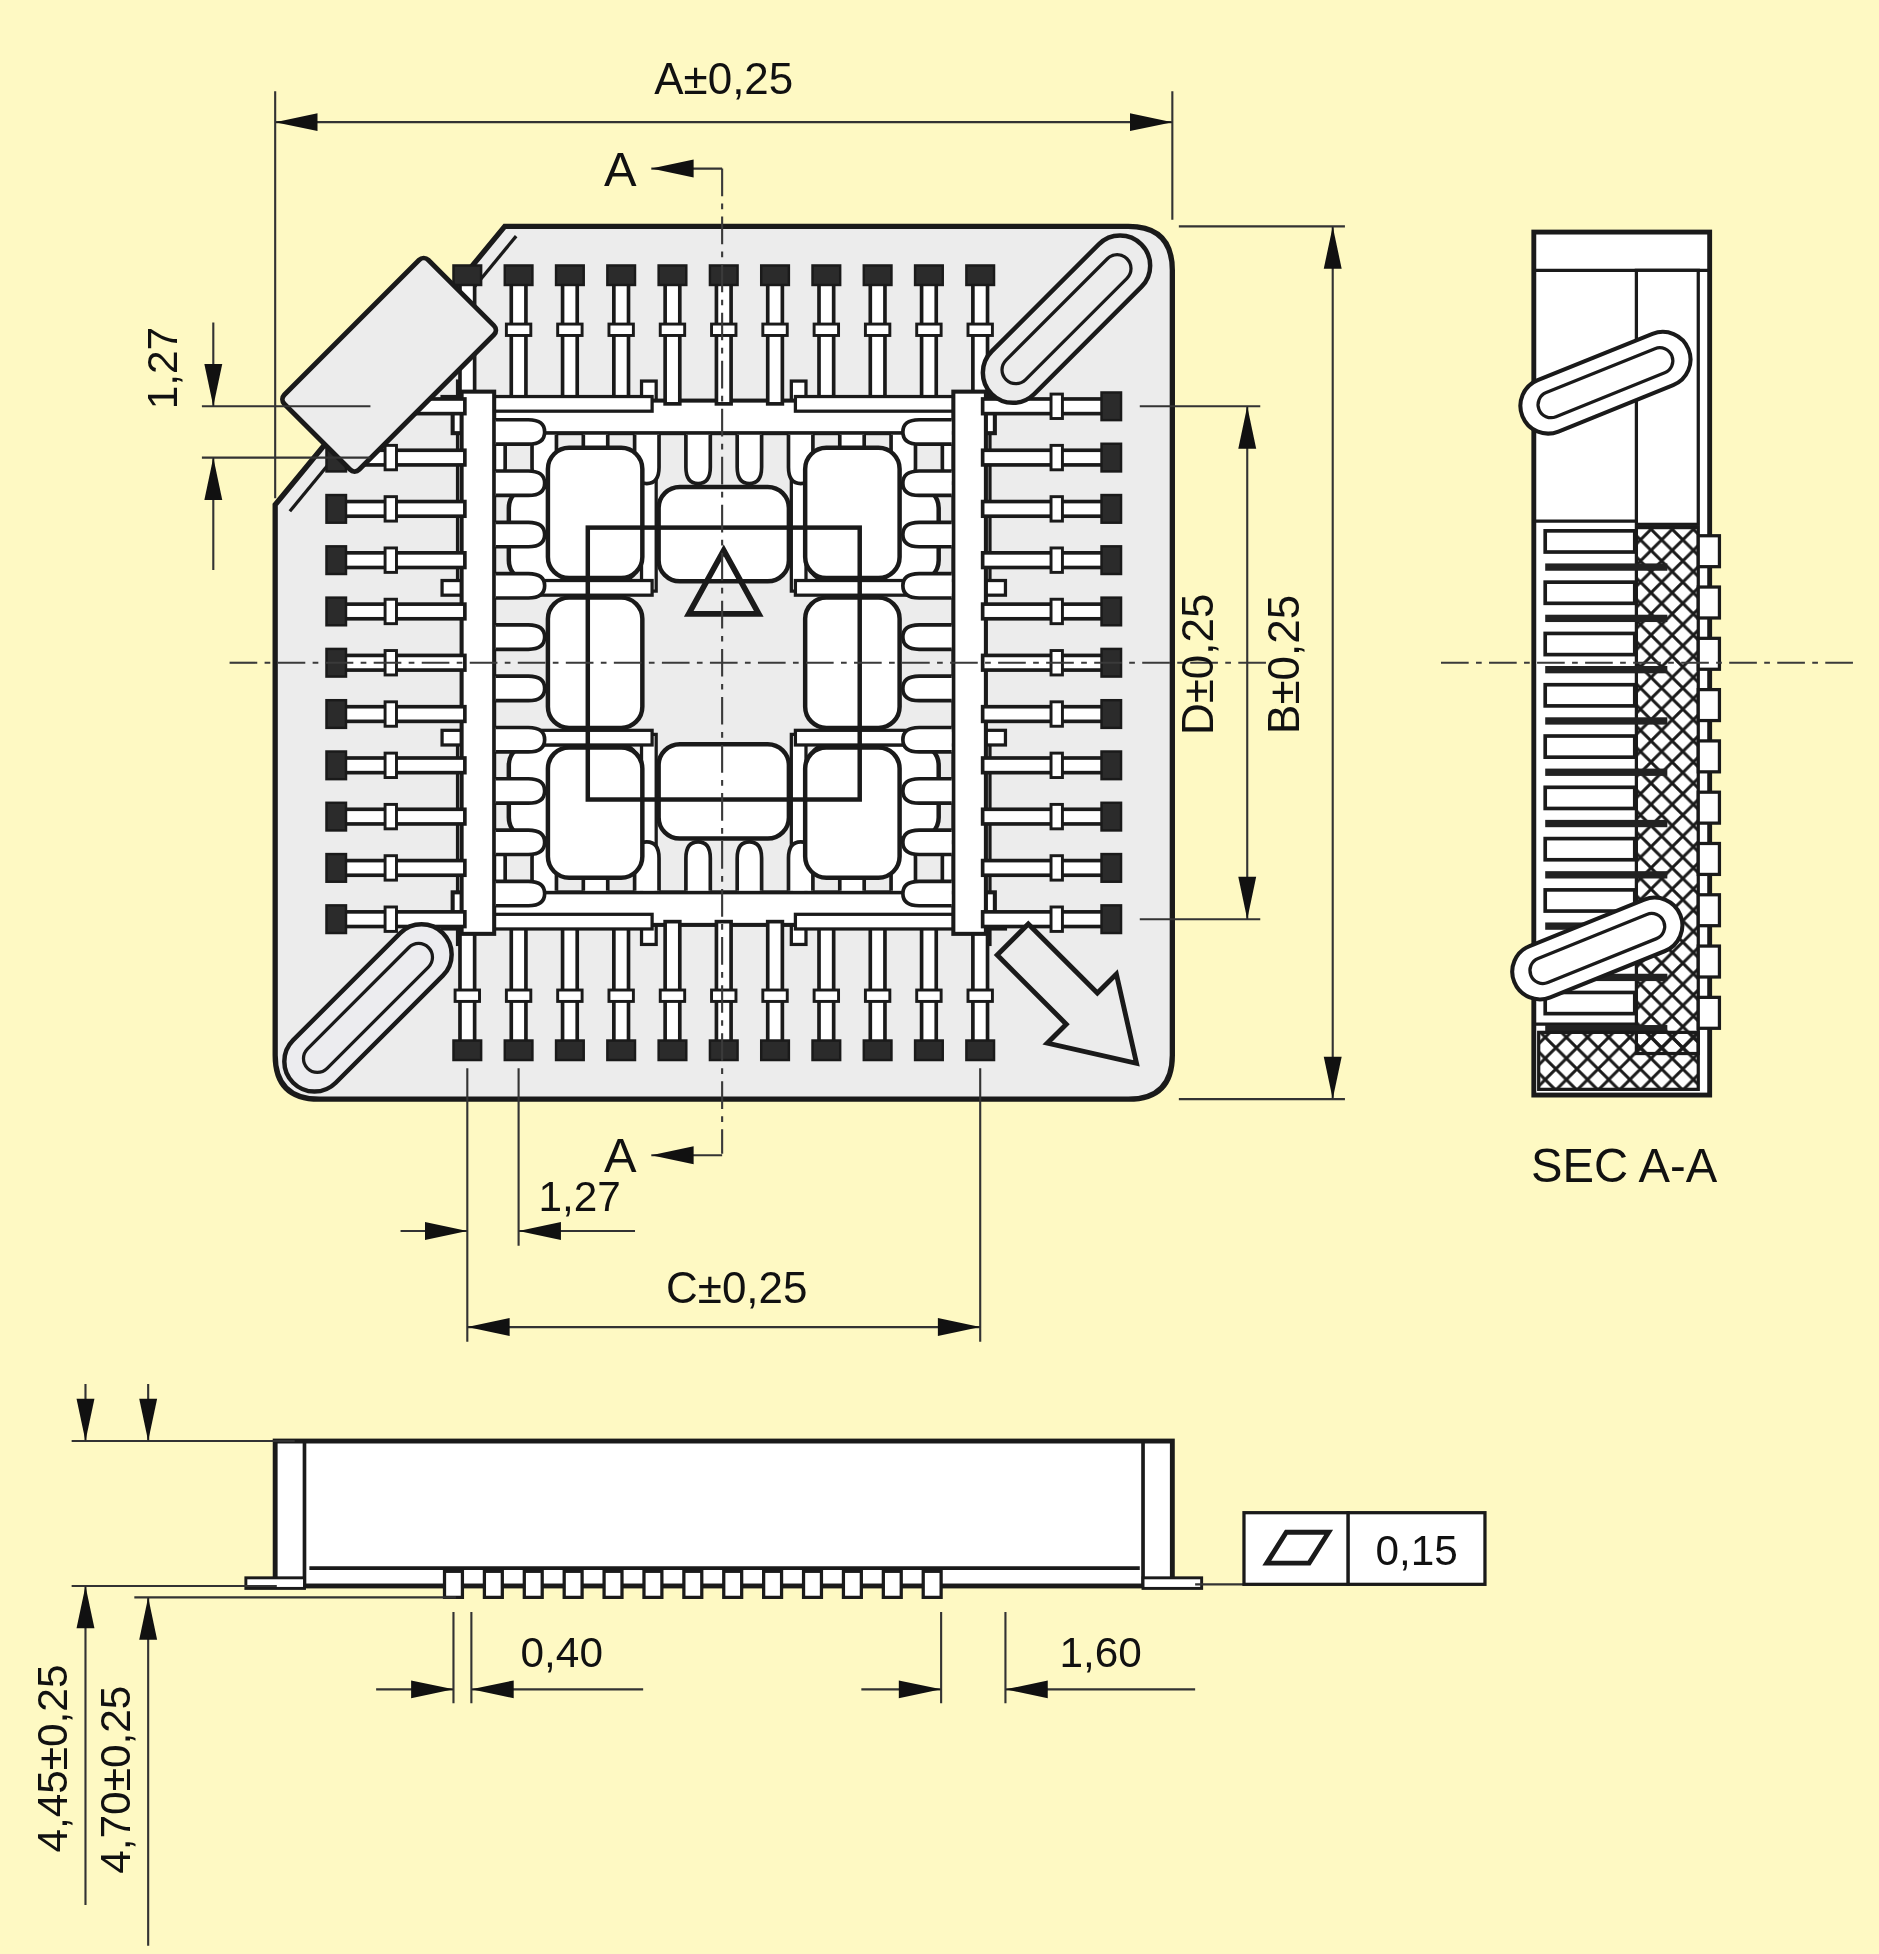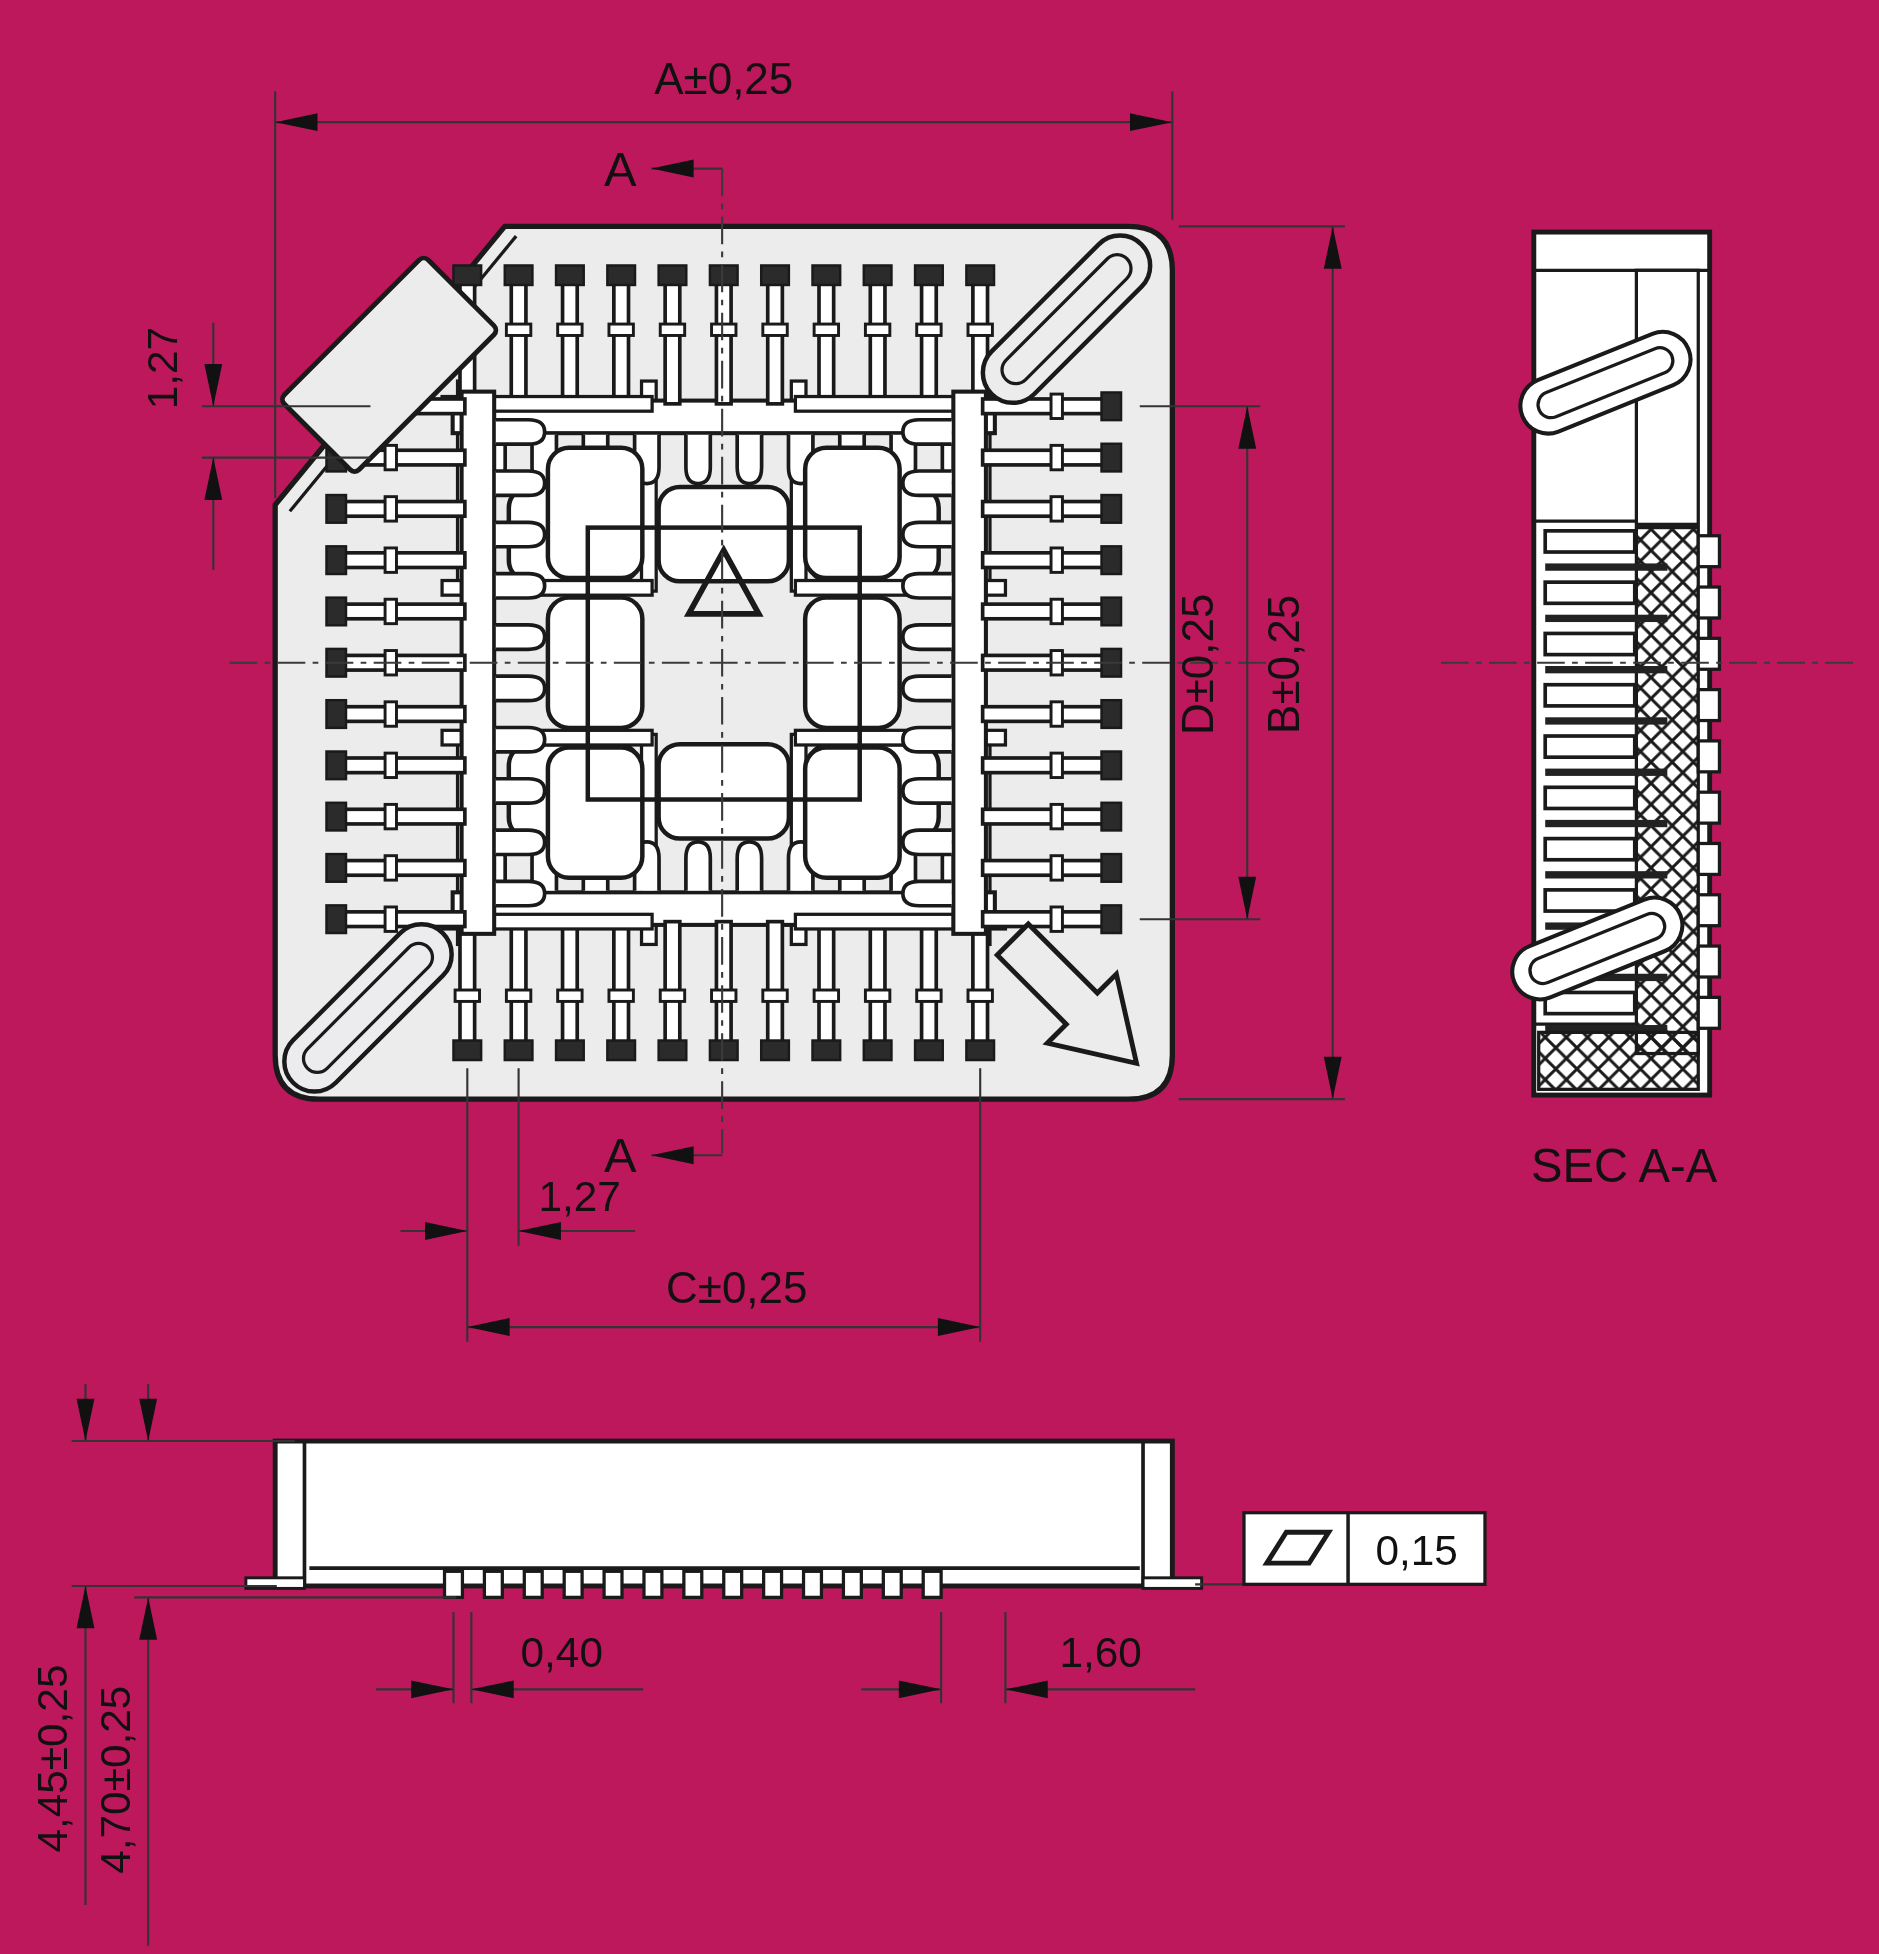--- a/index.html
+++ b/index.html
@@ -1,16 +1,16 @@
 <!DOCTYPE html>
 <html style="font-size:13px"><head>
 <meta charset="utf-8">
 <style>
   html,body{margin:0;padding:0;background:#ffffff;}
-  .stage{width:1879px;height:1954px;position:relative;background:#be185d;overflow:hidden;}
+  .stage{width:1879px;height:1954px;position:relative;background:#fef9c3;overflow:hidden;}
   svg{display:block;}
   text{font-family:"Liberation Sans", sans-serif;fill:#111111;}
   .dim{font-size:54px;}
   .dimsmall{font-size:52px;}
   .marker{font-size:60px;font-weight:400;}
   .seclabel{font-size:58px;}
   .thin{stroke:#333333;stroke-width:2.6;fill:none;}
   .cl{stroke:#3a3a3a;stroke-width:2.6;fill:none;stroke-dasharray:34 9 7 9;}
   .body-line{stroke:#1a1a1a;fill:none;}
 </style>

